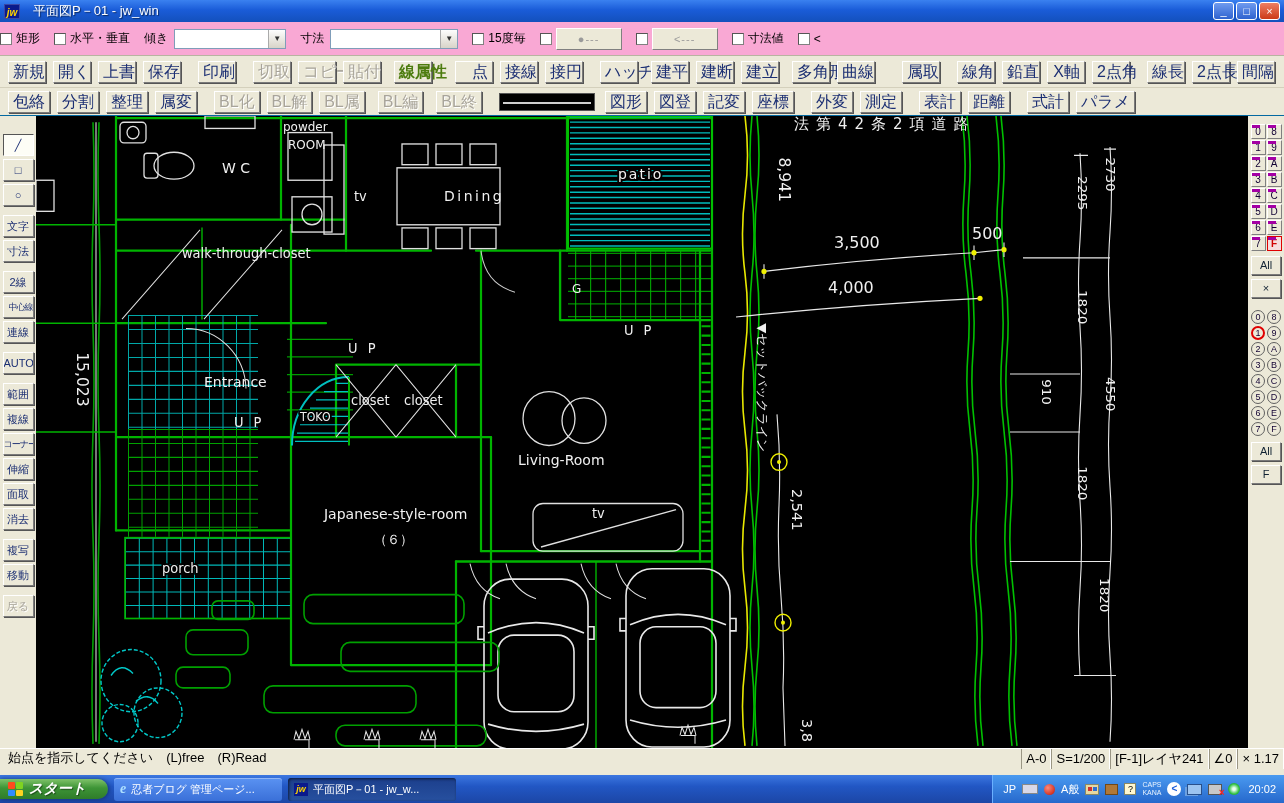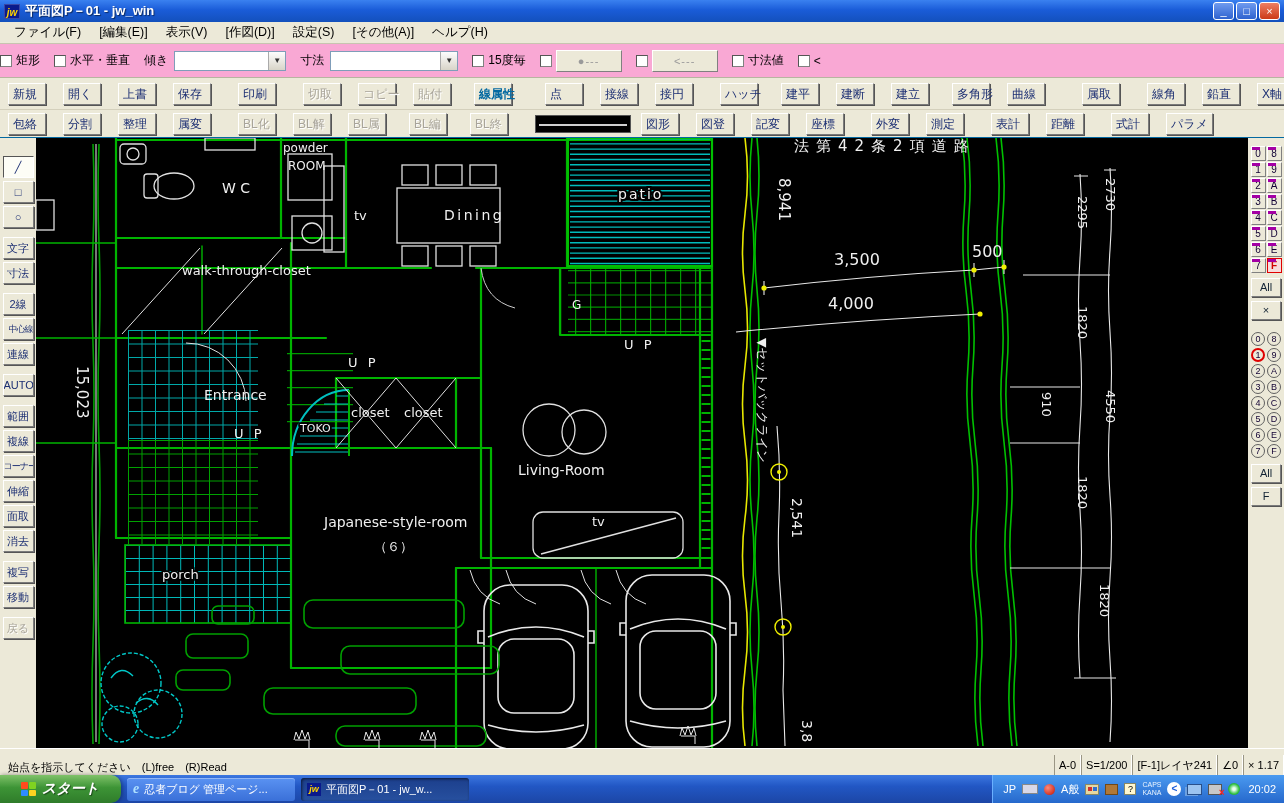--- a/index.html
+++ b/index.html
@@ -5,21 +5,21 @@
   * { margin:0; padding:0; box-sizing:border-box; }
   html,body { width:1284px; height:803px; overflow:hidden; background:#000;
     font-family:"Liberation Sans","DejaVu Sans",sans-serif; }
   .window { width:1284px; height:803px; display:flex; flex-direction:column; }
 
   
   .titlebar { height:22px; background:linear-gradient(to bottom,#3a81f0,#1a5cd8 45%,#1350bc);
     display:flex; align-items:center; padding:0 4px; color:#fff; }
   .title-icon { width:16px; height:15px; background:#0a1a8c; color:#ffd400; font-weight:bold;
     font-style:italic; font-size:10px; text-align:center; line-height:15px; margin-right:5px; border:1px solid #fff3;}
-  .title-text { font-size:13px; font-weight:bold; text-shadow:1px 1px 1px #0008; flex:1; }
+  .title-text { font-size:13px; font-weight:normal; text-shadow:1px 1px 1px #0008; flex:1;margin-left:8px; }
   .winbtns { display:flex; gap:2px; }
   .wbtn { width:21px; height:18px; border:1px solid #fff; border-radius:3px; color:#fff;
     font-size:11px; line-height:16px; text-align:center;
     background:linear-gradient(to bottom,#6f9bef,#2f63cf); }
   .wbtn.close { background:linear-gradient(to bottom,#ee7f64,#cc3a17); }
 
   
   .menubar { height:22px; background:#ece9d8; border-bottom:1px solid #c8c4b0;
     display:flex; align-items:center; padding-left:6px; gap:2px; }
   .menu-item { font-size:12.5px; color:#000; padding:2px 8px; }
@@ -36,24 +36,24 @@
   .gbtn { height:22px; min-width:66px; background:#ece9d8; border:1px solid #808080;
     border-top-color:#fff; border-left-color:#fff; color:#9a9a9a; font-size:11px;
     text-align:center; line-height:20px; letter-spacing:1px; }
 
   
   .toolbar { background:#ece9d8; display:flex; align-items:center; padding-left:8px; }
   .tb1 { height:32px; border-bottom:1px solid #d4d0bc; }
   .tb2 { height:28px; border-bottom:1px solid #0369a1; }
   .tb { height:22px; min-width:38px; padding:0 4px; background:#ece9d8;
     border:1px solid #7a7a7a; border-top-color:#fff; border-left-color:#fff;
-    box-shadow:1px 1px 0 #555; color:#1c2f73; font-size:12px; text-align:left;
-    line-height:20px; margin-right:17px; white-space:nowrap; }
+    box-shadow:1px 1px 0 #555; color:#1c2f73; font-size:16px; text-align:right;
+    line-height:20px; margin-right:7px; white-space:nowrap; }
   .tb.dis { color:#a8a49a; text-shadow:1px 1px 0 #fff; }
-  .tb.accent { color:#0369a1; font-weight:bold; }
+  .tb.accent { color:#4d7c0f; font-weight:bold; }
   .g6{margin-left:6px;} .g8{margin-left:10px;} .g16{margin-left:16px;} .g18{margin-left:20px;}
   .linebox { width:96px; height:18px; background:#000; border:1px solid #555;
     margin:0 10px; position:relative; }
   .linebox::after { content:""; position:absolute; left:3px; right:3px; top:8px;
     height:2px; background:#cfcfcf; }
 
   
   .main { flex:1; display:flex; background:#ece9d8; min-height:0; }
   .sidebar-left { width:36px; padding-top:18px; display:flex; flex-direction:column; align-items:center; }
   .sb-btn { width:31px; height:22px; margin-bottom:3px; background:#ece9d8;
@@ -80,29 +80,29 @@
     border:1px solid #7a7a7a; border-top-color:#fff; border-left-color:#fff;
     box-shadow:1px 1px 0 #555; font-size:11px; text-align:center; line-height:17px; color:#123; }
   .ly-row { display:flex; gap:2px; margin-bottom:2px; }
   .ly { width:14px; height:14px; border:1px solid #606060; border-radius:50%;
     font-size:9px; line-height:12px; text-align:center; color:#103; background:#ece9d8; }
   .ly.active { border:2px solid #e00000; line-height:10px; }
   .gap12 { height:12px; flex:none; }
 
   
   .statusbar { height:27px; background:#ece9d8; border-top:1px solid #fff;
-    display:flex; align-items:flex-end; font-size:11px; color:#000; }
+    display:flex; align-items:flex-start; font-size:13px; color:#000; }
   .sb-msg { flex:1; padding-left:8px; }
   .sb-cell { border-left:1px solid #9a9684; border-right:1px solid #fff; height:20px;
     line-height:20px; padding:0 4px; white-space:nowrap; }
 
   
   .taskbar { height:28px; background:linear-gradient(to bottom,#3c77e0,#2257c4 40%,#1c46a6);
     display:flex; align-items:center; }
-  .startbtn { height:28px; padding:0 22px 0 21px; display:flex; align-items:center; gap:5px;
+  .startbtn { height:20px; padding:0 22px 0 8px; display:flex; align-items:center; gap:5px;
     background:linear-gradient(to bottom,#7fc269,#3d9436 45%,#2f7c2a);
     border-radius:0 10px 10px 0; box-shadow:1px 0 4px #0006;justify-content:center; }
   .startbtn span.lbl { color:#fff; font-weight:bold; font-style:italic; font-size:14px; text-shadow:1px 1px 1px #0007; }
   .winflag { width:16px; height:14px; display:grid; grid-template-columns:7px 7px; grid-gap:1px; }
   .winflag i { display:block; border-radius:1px; }
   .winflag i:nth-child(1){background:#ff4a1d;} .winflag i:nth-child(2){background:#7fd321;}
   .winflag i:nth-child(3){background:#2f8cff;} .winflag i:nth-child(4){background:#ffd321;}
   .task { width:168px; height:23px; margin-left:6px; display:flex; align-items:center; gap:5px;
     padding:0 6px; border-radius:3px; color:#fff; font-size:11px; white-space:nowrap; overflow:hidden;
     background:linear-gradient(to bottom,#5a92f2,#3a70d8); box-shadow:inset 0 1px 0 #fff5; }
@@ -138,29 +138,20 @@
   <div class="titlebar">
     <div class="title-icon">jw</div>
     <div class="title-text">平面図P－01 - jw_win</div>
     <div class="winbtns">
       <div class="wbtn">_</div>
       <div class="wbtn">□</div>
       <div class="wbtn close">×</div>
     </div>
   </div>
 
-  <div class="menubar">
-    <span class="menu-item">ファイル(F)</span>
-    <span class="menu-item">[編集(E)]</span>
-    <span class="menu-item">表示(V)</span>
-    <span class="menu-item">[作図(D)]</span>
-    <span class="menu-item">設定(S)</span>
-    <span class="menu-item">[その他(A)]</span>
-    <span class="menu-item">ヘルプ(H)</span>
-  </div>
 
   <div class="controlbar">
     <span class="cgrp">
         <span class="chk"></span>
         <span>矩形</span>
       </span>
     <span class="cgrp">
         <span class="chk"></span>
         <span>水平・垂直</span>
       </span>

